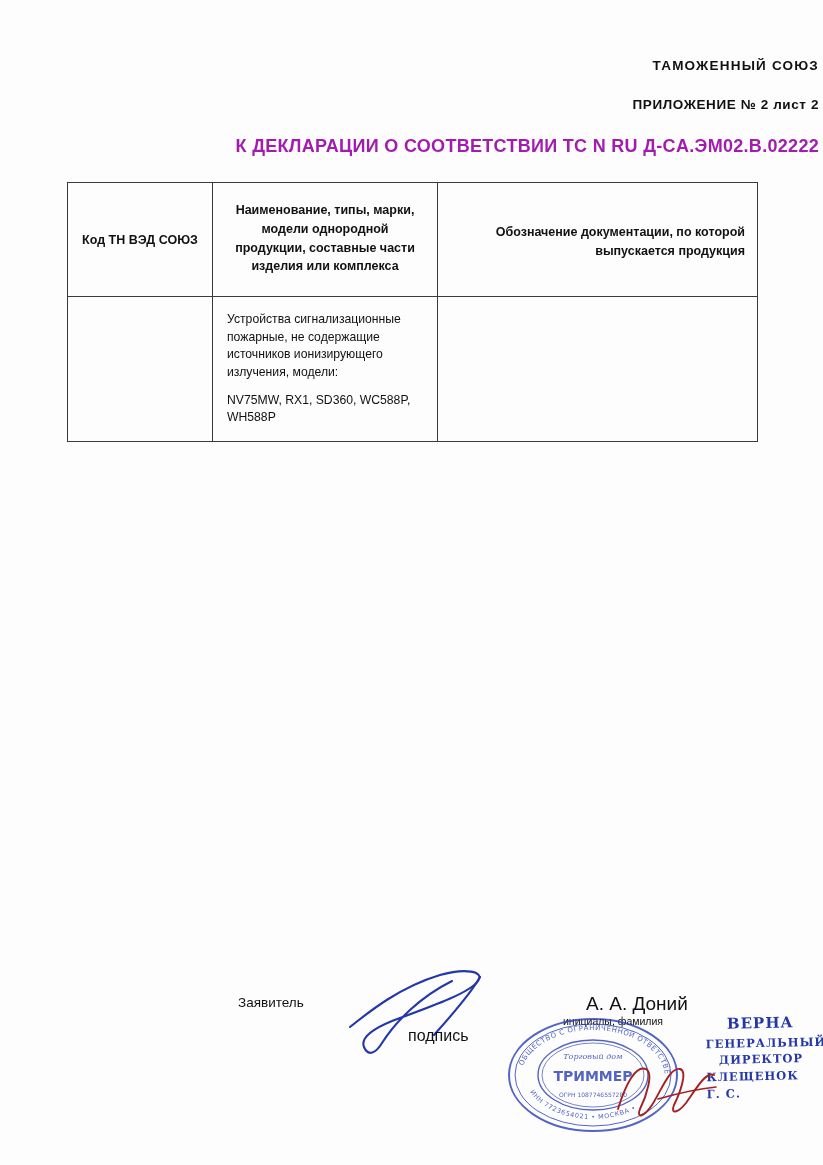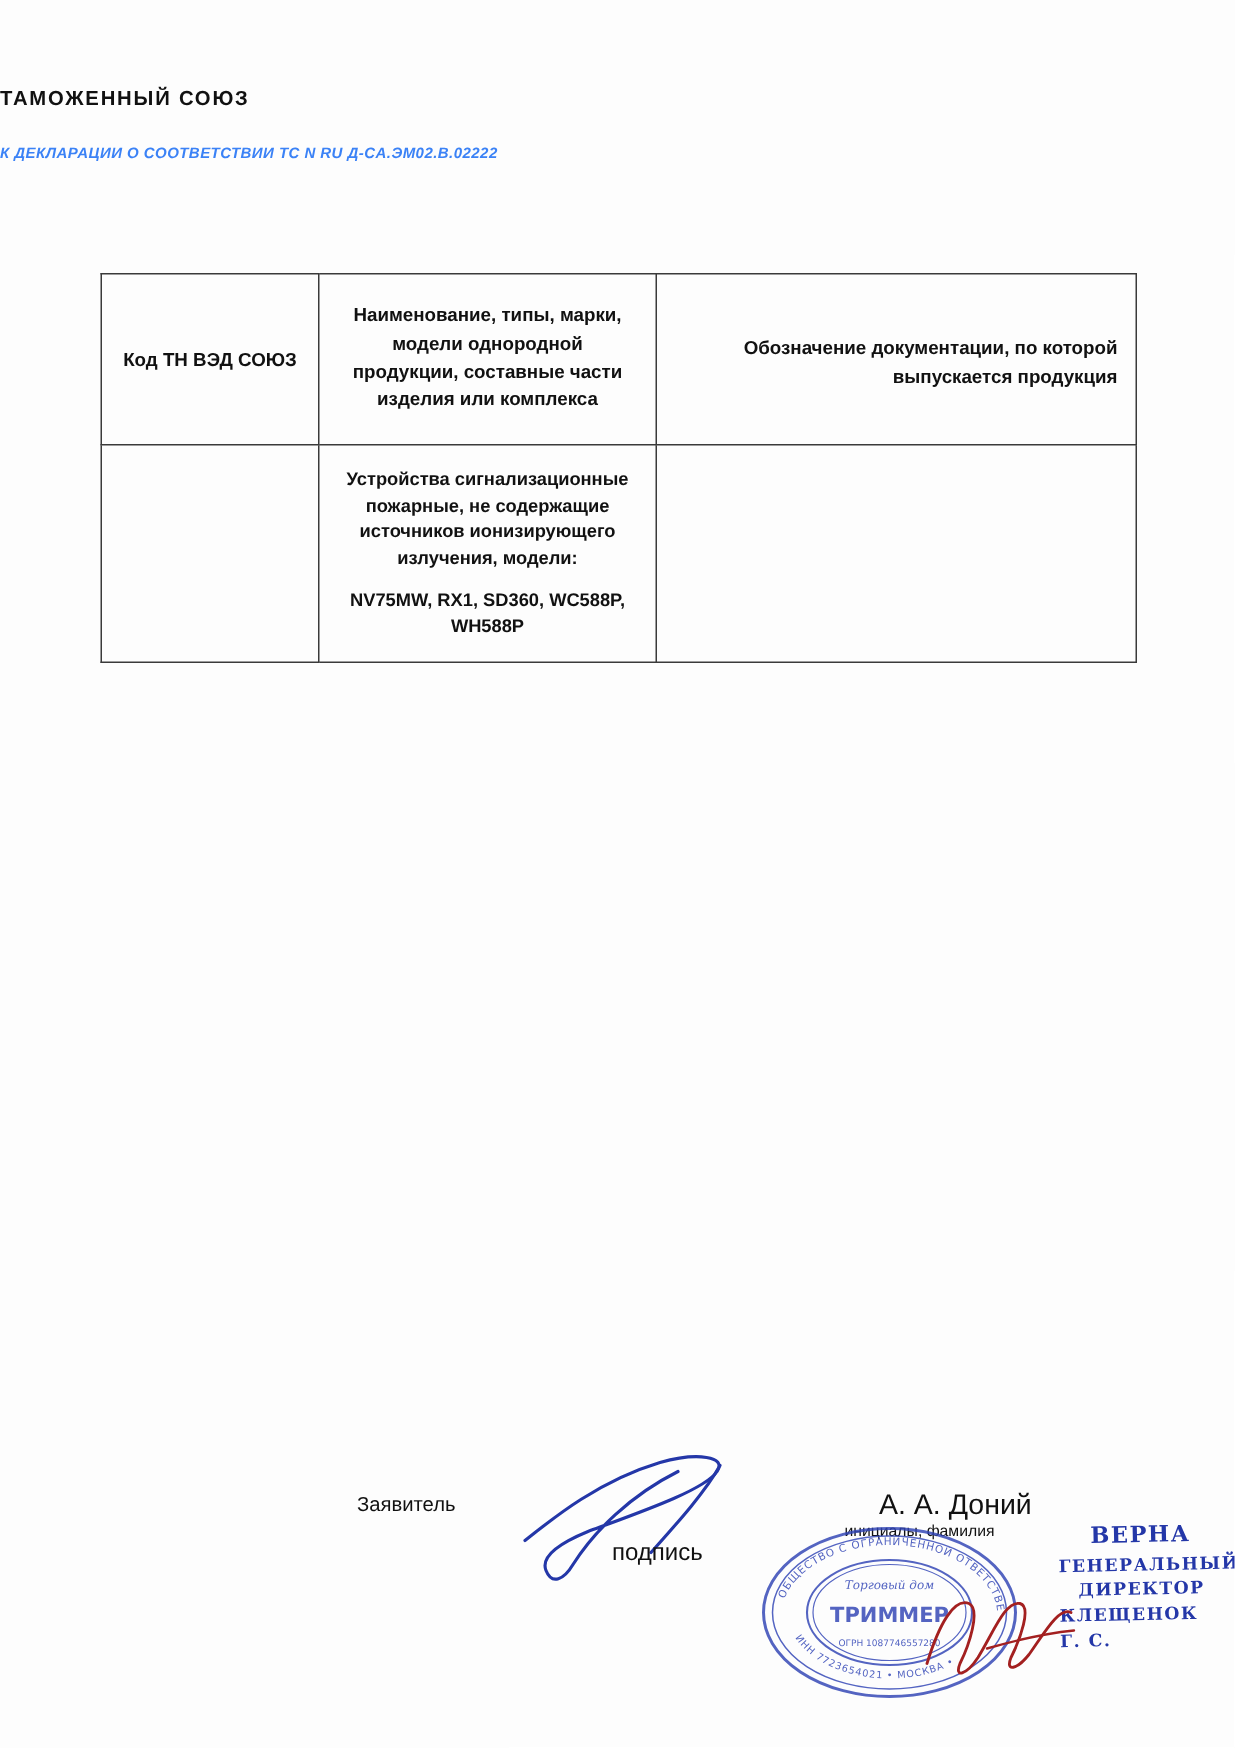--- a/index.html
+++ b/index.html
@@ -22,42 +22,41 @@
     height: 1165px;
     background: #fdfdfd;
   }
 
   
   .heading-block {
     position: absolute;
     top: 58px;
     left: 0;
     width: 819px;
-    text-align: left;
+    text-align: right;
   }
   .heading-1 {
     font-size: 13.5px;
     font-weight: bold;
     letter-spacing: 1.2px;
     color: #111;
   }
   .heading-2 {
     margin-top: 24px;
     font-size: 13.5px;
     font-weight: bold;
     letter-spacing: 0.6px;
     color: #111;
   }
   .heading-3 {
     margin-top: 24px;
-    font-size: 10px;
+    font-size: 18px;
     font-weight: bold;
     letter-spacing: 0.3px;
-    color: #3b82f6;
-    font-style: italic;
+    color: #a21caf;
   }
 
   
   .doc-table {
     position: absolute;
     top: 182px;
     left: 67px;
     width: 690px;
     border-collapse: collapse;
     table-layout: fixed;
@@ -85,22 +84,22 @@
     padding-top: 36px;
     text-align: right;
   }
   .row-cell {
     height: 104px;
   }
   .cell-text {
     padding: 10px 10px 10px 10px;
     font-size: 12.2px;
     line-height: 1.45;
-    text-align: center;
-    font-weight: bold;
+    text-align: left;
+    font-weight: normal;
   }
   .cell-models {
     white-space: pre-line;
   }
 
   
   .sign-area {
     position: absolute;
     left: 0;
     top: 975px;
@@ -169,20 +168,21 @@
   .verna-line-3 { font-size: 11.5px; font-weight: bold; text-align: center; }
   .verna-line-4 { font-size: 11.5px; font-weight: bold; text-align: left; }
 </style>
 </head>
 <body>
 
 <div class="page">
 
   <div class="heading-block">
     <div class="heading-1">ТАМОЖЕННЫЙ СОЮЗ</div>
+    <div class="heading-2">ПРИЛОЖЕНИЕ № 2 лист 2</div>
     <div class="heading-3">К ДЕКЛАРАЦИИ О СООТВЕТСТВИИ ТС N RU Д-CA.ЭМ02.В.02222</div>
   </div>
 
   <table class="doc-table">
     <colgroup>
       <col class="col-1">
       <col class="col-2">
       <col class="col-3">
     </colgroup>
     <thead>

